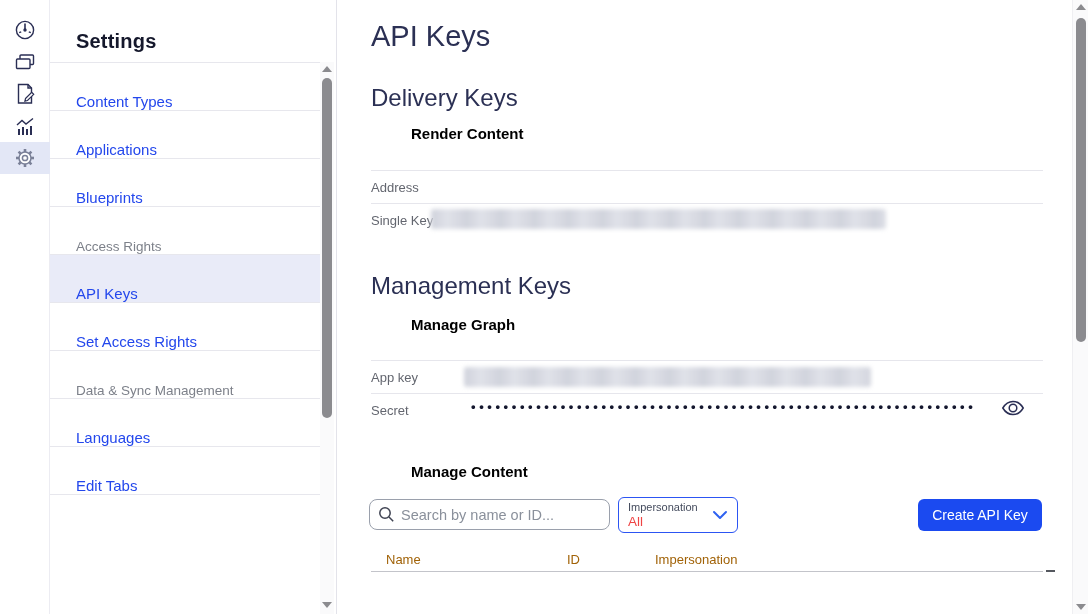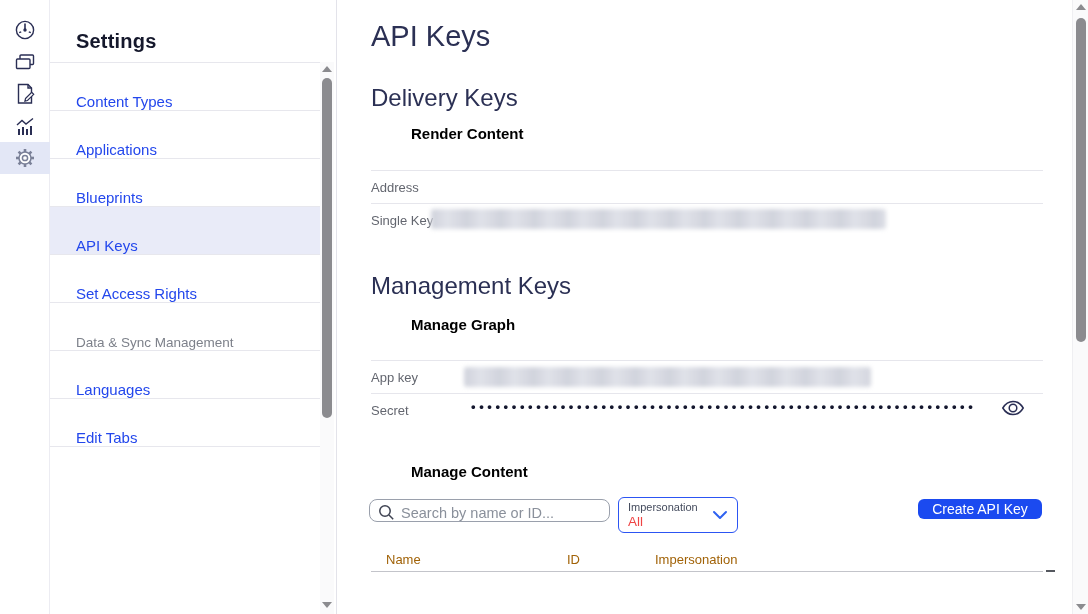--- a/index.html
+++ b/index.html
@@ -57,42 +57,42 @@
   .hline { position: absolute; left: 33px; width: 672px; height: 1px; background: #e6e6ec; }
   .row-label { position: absolute; left: 33px; font-size: 13px; color: #63666f; }
   .addr-value { position: absolute; left: 126px; top: 177px; display: flex; align-items: center; font-size: 13.5px; font-weight: 600; color: #15172b; height: 20px; }
   .redact { background: repeating-linear-gradient(90deg, #cfd2db 0px, #e0e2e9 16px, #d3d5de 34px); filter: blur(2px); border-radius: 3px; }
   .redact.addr { width: 178px; height: 14px; margin: 0 2px; background: repeating-linear-gradient(90deg, #dadce3 0px, #eceef3 16px, #dfe1e8 34px); }
   .redact.block { position: absolute; }
   .secret-dots { position: absolute; left: 133px; top: 399px; font-size: 13px; font-weight: 700; color: #14172e; letter-spacing: 3.6px; white-space: nowrap; }
   .eye-btn { position: absolute; left: 660px; top: 395px; width: 30px; height: 26px; display: flex; align-items: center; justify-content: center; cursor: pointer; }
 
   .search-box {
-    position: absolute; left: 31px; top: 499px; width: 241px; height: 23px;
-    border: 1px solid #9aa0ac; border-radius: 8px; display: flex; align-items: flex-end;
+    position: absolute; left: 31px; top: 499px; width: 241px; height: 31px;
+    border: 1px solid #9aa0ac; border-radius: 8px; display: flex; align-items: center;
     padding: 0 8px; background: #fff;
   }
   .search-box input {
     border: none; outline: none; flex: 1; font-size: 14.5px; color: #3f4352;
     font-family: "Liberation Sans", sans-serif; margin-left: 6px; background: transparent;
   }
   .search-box input::placeholder { color: #8a909b; }
 
   .filter {
     position: absolute; left: 280px; top: 497px; width: 120px; height: 36px;
     border: 1.5px solid #2c55f3; border-radius: 6px; background: #fff;
     display: flex; align-items: center; justify-content: space-between;
     padding: 3px 9px; cursor: pointer;
   }
   .filter .texts { display: flex; flex-direction: column; line-height: 1.15; }
   .filter .flabel { font-size: 11px; color: #454c5e; }
   .filter .fvalue { font-size: 13.5px; color: #ef4444; font-weight: 400; }
 
   .create-btn {
-    position: absolute; left: 580px; top: 499px; width: 124px; height: 20px;
+    position: absolute; left: 580px; top: 499px; width: 124px; height: 32px;
     background: #1b4af0; color: #fff; font-size: 14px; border: none; border-radius: 6px;
     font-family: "Liberation Sans", sans-serif; cursor: pointer;
   }
 
   .thead { position: absolute; left: 33px; top: 552px; width: 672px; height: 20px; font-size: 13px; color: #a16207; }
   .th-name { position: absolute; left: 15px; }
   .th-id { position: absolute; left: 196px; }
   .th-imp { position: absolute; left: 284px; }
   .thead-line { position: absolute; left: 33px; top: 571px; width: 672px; height: 1px; background: #c3c4ca; }
   .thead-dash { position: absolute; left: 708px; top: 570px; width: 9px; height: 2px; background: #55585f; }
@@ -174,20 +174,23 @@
   <div class="nav-list">
     <div class="nav-row link">
         <span>Content Types</span>
       </div>
     <div class="nav-row link">
         <span>Applications</span>
       </div>
     <div class="nav-row link">
         <span>Blueprints</span>
       </div>
+    <div class="nav-row section">
+        <span>Access Rights</span>
+      </div>
     <div class="nav-row link active">
         <span>API Keys</span>
       </div>
     <div class="nav-row link">
         <span>Set Access Rights</span>
       </div>
     <div class="nav-row section">
         <span>Data &amp; Sync Management</span>
       </div>
     <div class="nav-row link">

